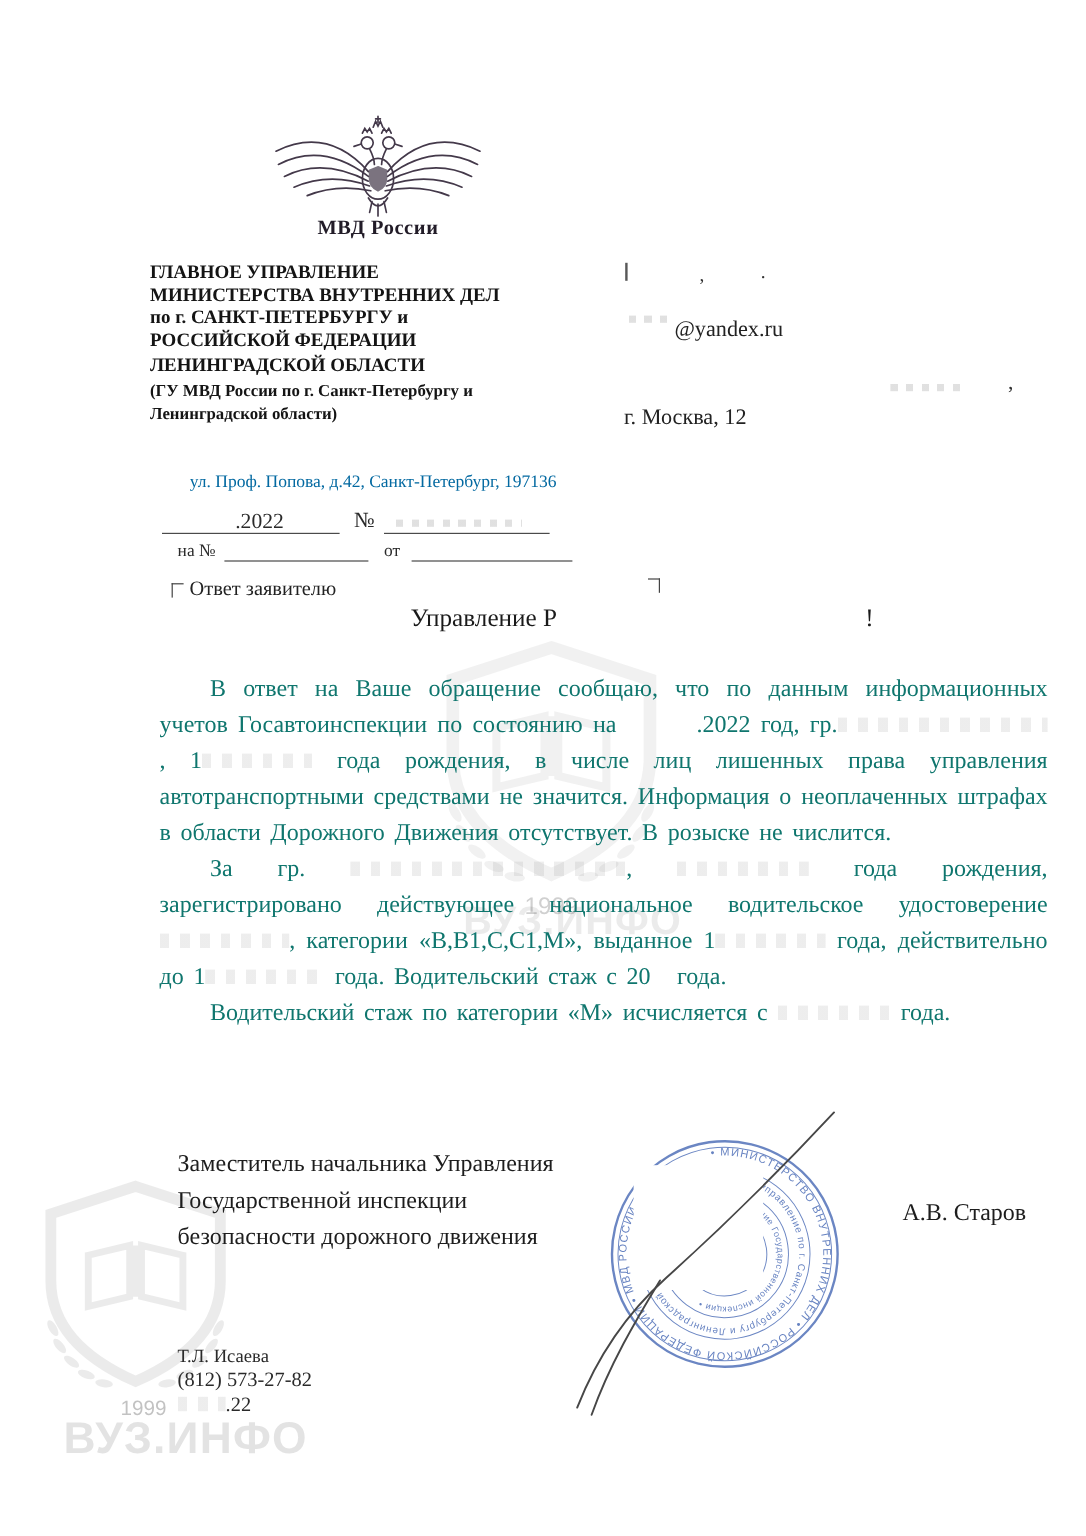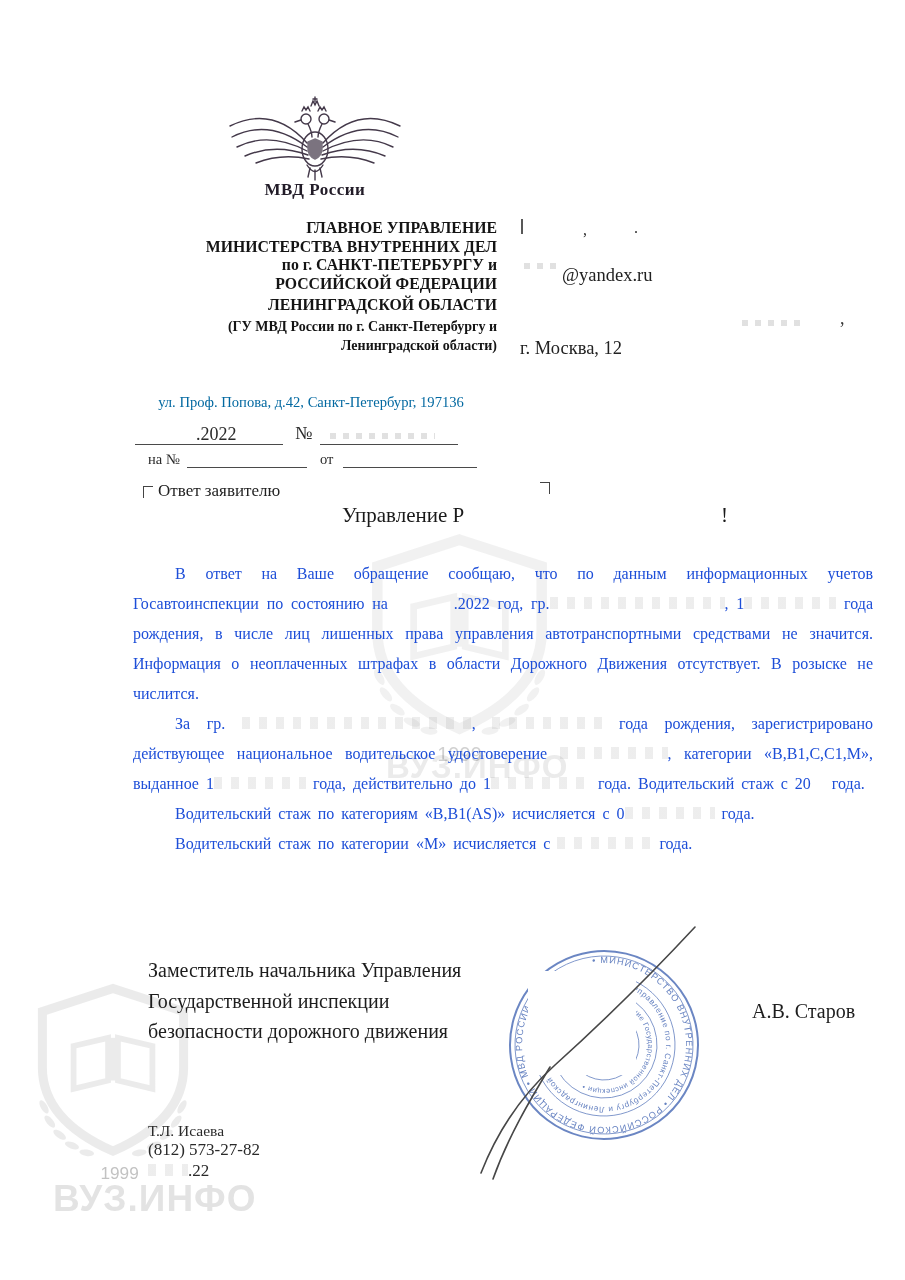--- a/index.html
+++ b/index.html
@@ -5,21 +5,21 @@
   html,body{margin:0;padding:0;background:#e9e9e9;}
   .page{
     position:relative;width:905px;height:1280px;margin:0 auto;
     background:#ffffff;overflow:hidden;
     font-family:"Liberation Serif","DejaVu Serif",serif;color:#1c1c1c;
   }
   .abs{position:absolute;}
   
   .emblem-caption{left:223px;top:180px;width:184px;text-align:center;
     font-weight:bold;font-size:17px;color:#221c28;letter-spacing:.5px;}
-  .letterhead{left:125px;top:219px;width:372px;text-align:right;
+  .letterhead{left:125px;top:219px;width:372px;text-align:left;
     font-weight:bold;color:#141414;}
   .letterhead .lh-line{font-size:15.8px;line-height:18.6px;}
   .letterhead .lh-line.small{font-size:14px;}
   .letterhead .lh-line.gap{margin-top:3px;}
   .org-address{left:125px;top:394px;width:372px;text-align:center;font-size:14.6px;color:#0369a1;}
   .uline{border-bottom:1.4px solid #4a4a4a;height:0;}
   .fld{font-size:18px;color:#2a2a2a;}
   .fld.sm{font-size:14.5px;}
   .trace{height:6px;opacity:.6;
     background:repeating-linear-gradient(90deg,rgba(110,110,110,.35) 0 6px,transparent 6px 13px);}
@@ -27,22 +27,22 @@
   .corner.tl{border-left:1.6px solid #444;border-top:1.6px solid #444;}
   .corner.tr{border-right:1.6px solid #444;border-top:1.6px solid #444;}
   .subject{font-size:17px;color:#222;}
   
   .vbar{width:2px;height:15px;background:#2e2e2e;opacity:.8;}
   .remnant{font-size:16px;color:#333;}
   .recipient-email{font-size:18.5px;color:#222;}
   .recipient-city{font-size:18.5px;color:#222;}
   
   .salutation{font-size:21px;color:#1a1a1a;}
-  .body-text{left:133px;top:559px;width:740px;font-size:16px;line-height:30px;
-    text-align:justify;word-spacing:3px;color:#1d4ed8;}
+  .body-text{left:133px;top:559px;width:740px;font-size:20px;line-height:30px;
+    text-align:justify;word-spacing:3px;color:#0f766e;}
   .body-text p{margin:0;text-indent:42px;}
   .redact{display:inline-block;height:12px;}
   .redact--trace{background:repeating-linear-gradient(90deg,rgba(130,130,130,.14) 0 8px,transparent 8px 17px);
     background-position:0 bottom;}
   
   .sig-block{left:148px;top:955px;width:420px;font-size:20px;line-height:30.5px;color:#1d1d1d;}
   .sig-name{left:752px;top:1000px;font-size:20px;color:#1d1d1d;}
   
   .stamp{left:504px;top:945px;z-index:2;transform:rotate(-8deg);}
   .stamp-patch{left:528px;top:971px;width:108px;height:104px;background:#ffffff;z-index:3;}
@@ -165,21 +165,20 @@
   <div class="abs content trace" style="left:742px;top:320px;width:58px"></div>
   <div class="abs content remnant" style="left:840px;top:308px;font-size:18px">,</div>
   <div class="abs content recipient-city" style="left:520px;top:338px">г. Москва, 12</div>
 
   <div class="abs content salutation" style="left:342px;top:503px">Управление  Р</div>
   <div class="abs content salutation" style="left:721px;top:503px">!</div>
 
   <div class="abs content body-text">
     <p><span>В ответ на Ваше обращение сообщаю, что по данным информационных учетов  Госавтоинспекции по состоянию на </span><span class="redact" style="width:58px"></span><span>.2022 год, гр.</span><span class="redact redact--trace" style="width:175px"></span><span>, 1</span><span class="redact redact--trace" style="width:92px"></span><span> года рождения, в числе лиц лишенных права управления автотранспортными средствами не значится. Информация о неоплаченных штрафах в области Дорожного Движения отсутствует. В розыске не числится.</span></p>
     <p><span>За гр. </span><span class="redact redact--trace" style="width:230px"></span><span>, </span><span class="redact redact--trace" style="width:110px"></span><span> года рождения, зарегистрировано действующее национальное водительское удостоверение </span><span class="redact redact--trace" style="width:108px"></span><span>, категории «B,B1,C,C1,M», выданное 1</span><span class="redact redact--trace" style="width:92px"></span><span> года, действительно до 1</span><span class="redact redact--trace" style="width:100px"></span><span> года. Водительский стаж с 20</span><span class="redact" style="width:14px"></span><span> года.</span></p>
-    <p><span>Водительский стаж по категориям «B,B1(AS)» исчисляется с 0</span><span class="redact redact--trace" style="width:90px"></span><span> года.</span></p>
     <p><span>Водительский стаж по категории «M» исчисляется с </span><span class="redact redact--trace" style="width:95px"></span><span> года.</span></p>
   </div>
 
   <div class="abs content sig-block">
     <div>Заместитель начальника Управления</div>
     <div>Государственной инспекции</div>
     <div>безопасности дорожного движения</div>
   </div>
   <div class="abs content sig-name">А.В. Старов</div>
 

